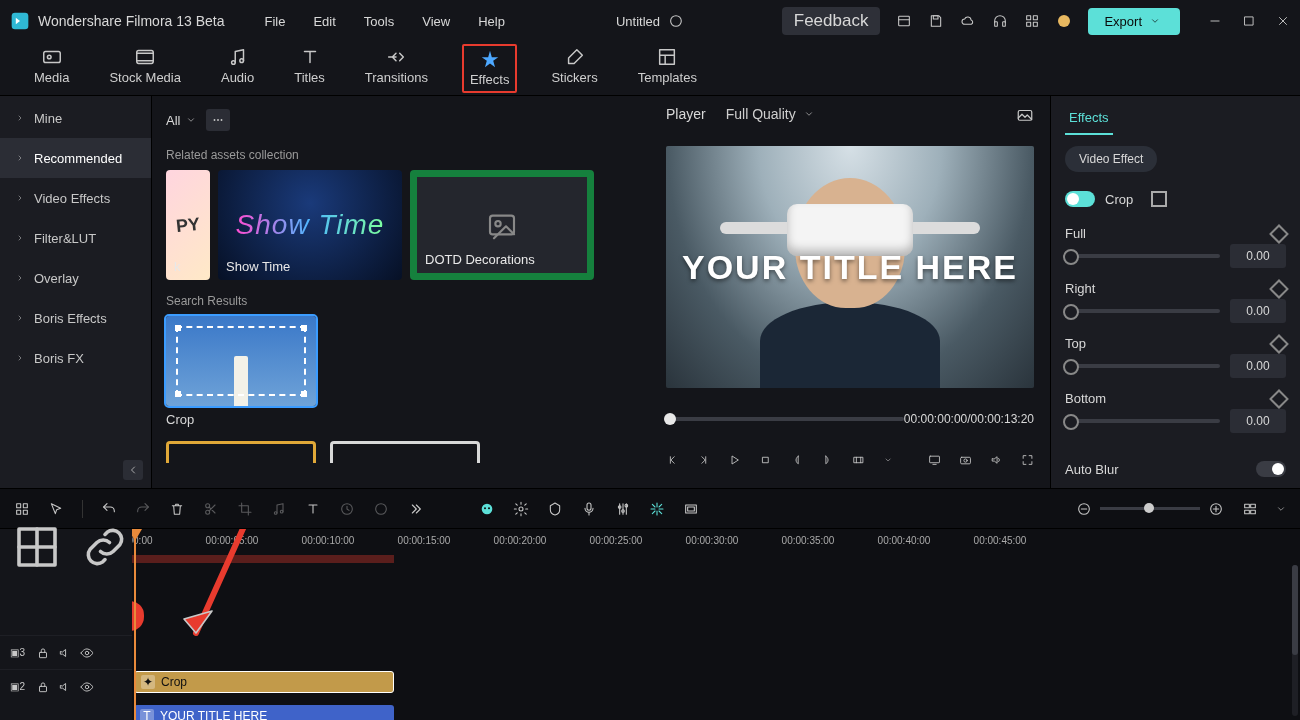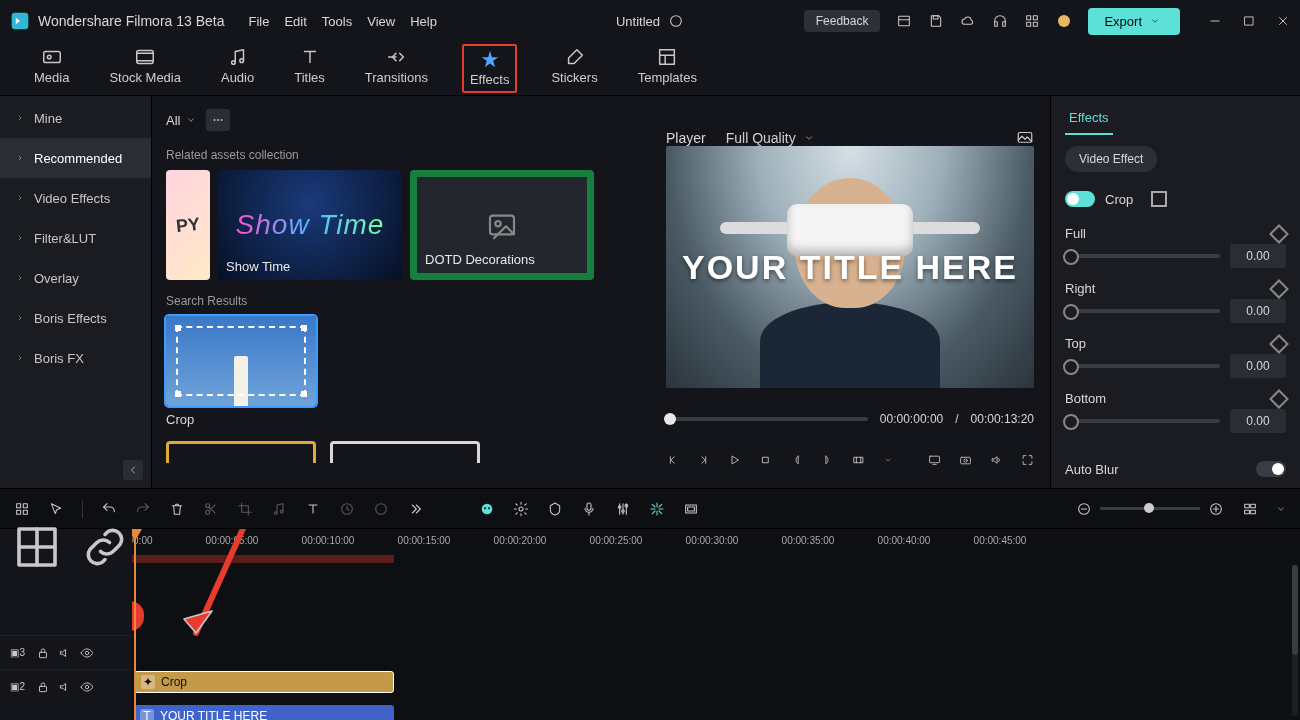--- a/index.html
+++ b/index.html
@@ -1,26 +1,26 @@
 <!DOCTYPE html>
 <html><head>
 <meta charset="utf-8">
 <style>
 * { box-sizing: border-box; margin: 0; padding: 0; font-family: -apple-system, "Segoe UI", Arial, sans-serif; }
 html, body { width: 1300px; height: 720px; overflow: hidden; background: #0c0c0c; color: #d8d8d8; }
 
 
 .titlebar { height: 42px; display: flex; align-items: center; padding: 0 10px; background: #14151a; font-size: 13px; }
 .titlebar .logo { width: 20px; height: 20px; margin-right: 8px; }
-.titlebar .appname { font-size: 14px; margin-right: 24px; }
-.titlebar .menu { display: flex; gap: 15px; }
+.titlebar .appname { font-size: 14px; margin-right: 40px; }
+.titlebar .menu { display: flex; gap: 28px; }
 .titlebar .menu div { cursor: default; }
 .titlebar .doc { margin-left: auto; margin-right: auto; display: flex; align-items: center; gap: 8px; position:absolute; left:50%; transform:translateX(-50%);}
 .titlebar .right { margin-left: auto; display: flex; align-items: center; gap: 16px; }
-.titlebar .feedback { background: #2e3038; padding: 4px 12px; border-radius: 4px; font-size: 12px; }
+.titlebar .feedback { background: #2e3038; padding: 4px 12px; border-radius: 4px; font-size: 17px; }
 .titlebar .ico { width: 16px; height: 16px; }
 .titlebar .export { background: #5ce0d8; color: #0a0a0a; padding: 6px 20px 6px 16px; border-radius: 4px; font-size: 13px; display:flex; align-items:center; gap:8px;}
 .titlebar .winctrl { display: flex; gap: 20px; margin-left: 12px; }
 .titlebar .winctrl svg { width:14px; height:14px; }
 
 
 .cats { height: 54px; background: #14151a; display: flex; align-items: flex-start; padding: 2px 28px 0 28px; gap: 28px; border-bottom:1px solid #000;}
 .cat { display:flex; flex-direction:column; align-items:center; font-size:13px; color:#cfcfcf; padding:2px 6px 4px 6px; gap:2px; }
 .cat svg, .cat .cicon { width:22px; height:22px; }
 .cat.active { border:2px solid #e83b2e; border-radius:2px; }
@@ -65,33 +65,33 @@
 .lighthouse { background:linear-gradient(#3a78c8,#6fa3d8); position:absolute; inset:0;}
 .lighthouse::after { content:""; position:absolute; left:50%; bottom:0; width:14px; height:50px; background:#f3f1e8; transform:translateX(-50%); border-radius:2px 2px 0 0;}
 .dashbox { position:absolute; left:10px; right:10px; top:10px; bottom:10px; border:2px dashed #fff; border-radius:2px;}
 .dashbox i { position:absolute; width:6px; height:6px; background:#fff;}
 .dashbox i:nth-child(1){left:-3px; top:-3px;} .dashbox i:nth-child(2){right:-3px; top:-3px;}
 .dashbox i:nth-child(3){left:-3px; bottom:-3px;} .dashbox i:nth-child(4){right:-3px; bottom:-3px;}
 .narrowimg { background:linear-gradient(135deg,#3a3020,#5a4a30); }
 
 
 .player { width: 400px; background:#14151a; padding:10px 16px; display:flex; flex-direction:column; }
-.player .phead { display:flex; align-items:flex-end; gap:20px; height:40px;}
+.player .phead { display:flex; align-items:flex-start; gap:20px; height:40px;}
 .player .phead .ptab { font-size:14px; }
 .player .phead .quality { font-size:14px; color:#cfcfcf; display:flex; align-items:center; gap:8px; }
 .player .snapshot { margin-left:auto; }
 .preview { flex:1; position:relative; background:#222; border-radius:2px; overflow:hidden; display:flex; align-items:center; justify-content:center; min-height:230px;}
 .preview .bg { position:absolute; inset:0; background:radial-gradient(ellipse at 50% 0%, #d6e0e6 0%, #9eb0ba 35%, #4a5a64 70%, #2a343c 100%); }
 .preview .person { position:absolute; left:50%; bottom:-30px; transform:translateX(-50%); width:200px; height:240px; }
 .preview .person .head { width:110px; height:130px; background:#d8b290; border-radius:50% 50% 46% 46%; margin:0 auto; position:relative;}
 .preview .person .hmd { position:absolute; top:26px; left:-8px; right:-8px; height:52px; background:#f4f4f4; border-radius:10px; box-shadow:inset 0 -6px 10px rgba(0,0,0,.25);}
 .preview .person .hmdstrap { position:absolute; top:44px; left:-30px; right:-30px; height:12px; background:#dcdcdc; border-radius:6px;}
 .preview .person .body { width:180px; height:130px; background:#1b2736; border-radius:50% 50% 0 0 / 30% 30% 0 0; margin:-6px auto 0; }
 .preview .ovtext { position:relative; font-size:34px; font-weight:700; letter-spacing:2px; color:#fff; text-shadow:0 2px 4px rgba(0,0,0,.5);}
-.pseek { height:34px; display:flex; align-items:center; gap:12px; font-size:12px; color:#d8d8d8; margin-top:14px;}
+.pseek { height:34px; display:flex; align-items:center; font-size:12px; color:#d8d8d8; margin-top:14px;}
 .seekbar { flex:1; height:4px; background:#3a3c44; border-radius:2px; position:relative;}
 .seekdot { width:12px; height:12px; background:#e8e8e8; border-radius:50%; position:absolute; left:-2px; top:-4px;}
 .pctrls { height:36px; display:flex; align-items:center; gap:18px; margin-top:6px;}
 .pctrls svg { width:16px; height:16px; }
 .pctrls .grow { flex:1; }
 
 
 .props { width:250px; background:#1b1c22; border-left:1px solid #000; padding:0 14px; font-size:13px;}
 .props .tabhdr { height:44px; display:flex; align-items:center; }
 .props .tabhdr span { color:#5ce0d8; border-bottom:2px solid #5ce0d8; padding:8px 4px; }

